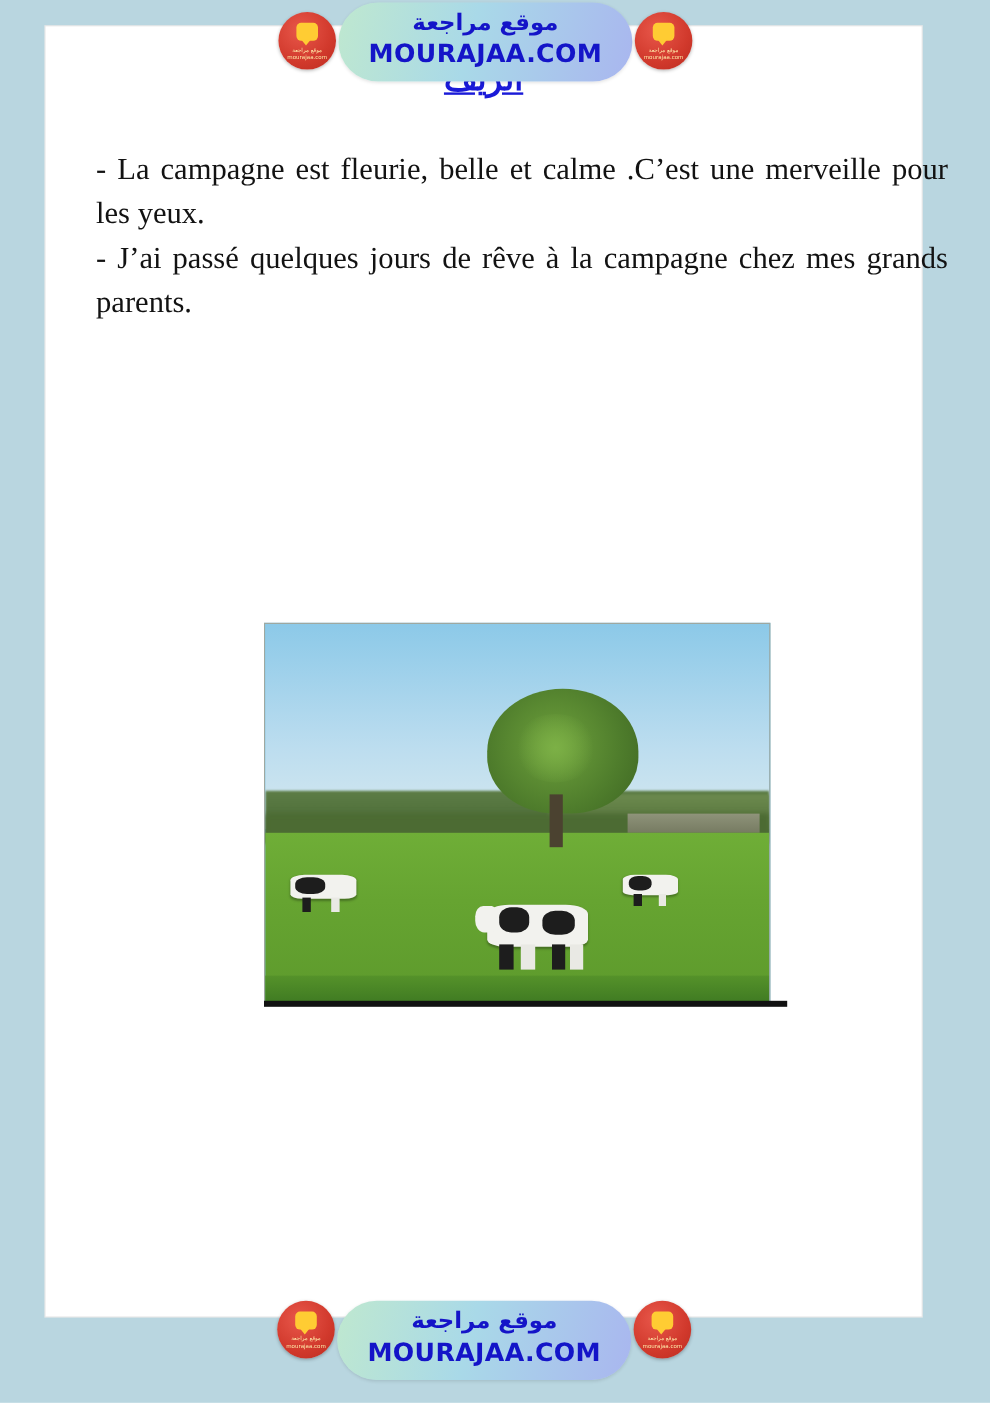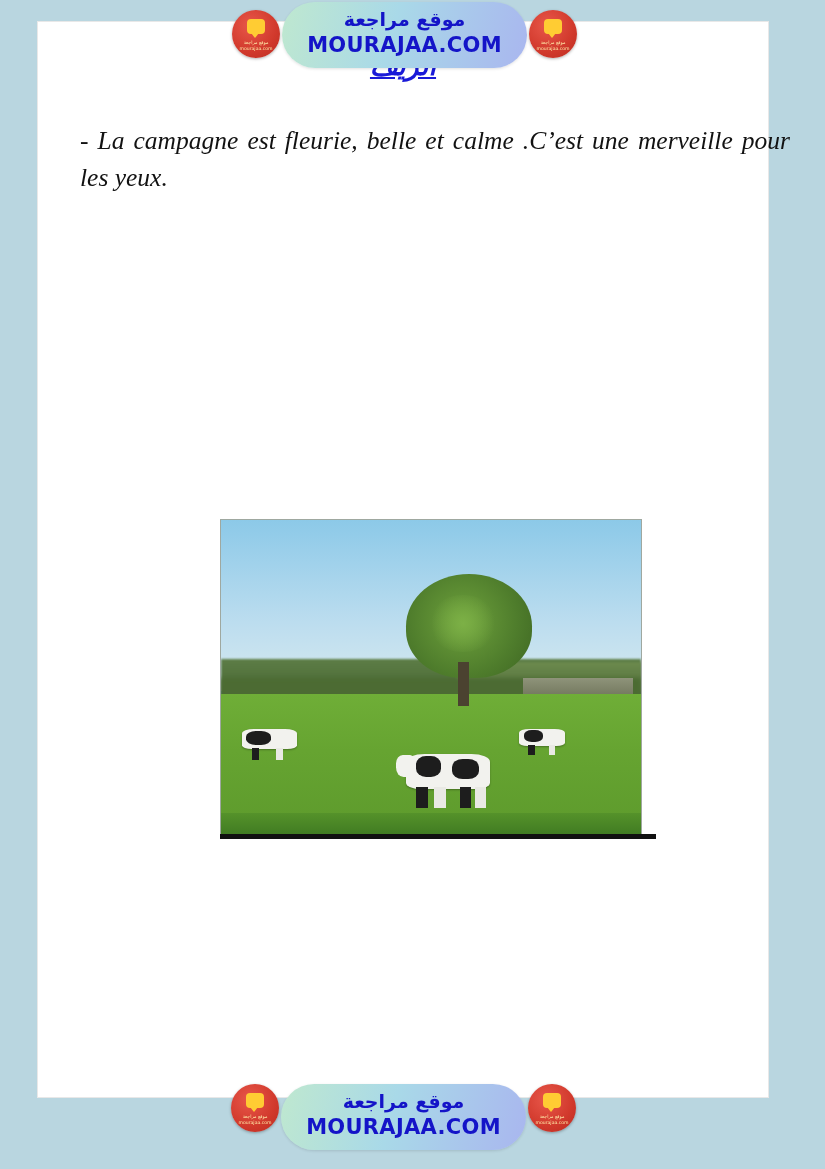--- a/index.html
+++ b/index.html
@@ -17,21 +17,20 @@
 
   
   #page-sheet {
     position: absolute;
     left: 38px;
     top: 22px;
     width: 730px;
     height: 1075px;
     background: #ffffff;
     box-shadow: 0 0 0 1px #e8e8e8;
-    font-style: italic;
   }
 
   
   #doc-title {
     position: absolute;
     left: 0;
     top: 28px;
     width: 100%;
     text-align: center;
     font-family: "Liberation Serif", serif;
@@ -308,20 +307,21 @@
 </style>
 </head>
 <body>
 
 <div id="page-sheet">
 
   <div id="doc-title">‫الريف‬</div>
 
   <div id="doc-body">
     <p class="doc-line l1">- La campagne est fleurie, belle et calme .C’est une merveille pour les yeux.</p>
+    <p class="doc-line l2">- J’ai passé quelques jours de rêve à la campagne chez mes grands parents.</p>
   </div>
 
   <div id="figure">
     <div id="photo">
       <div class="sky"></div>
       <div class="treeline"></div>
       <div class="treeline right"></div>
       <div class="hedge"></div>
       <div class="far-buildings"></div>
       <div class="field">

